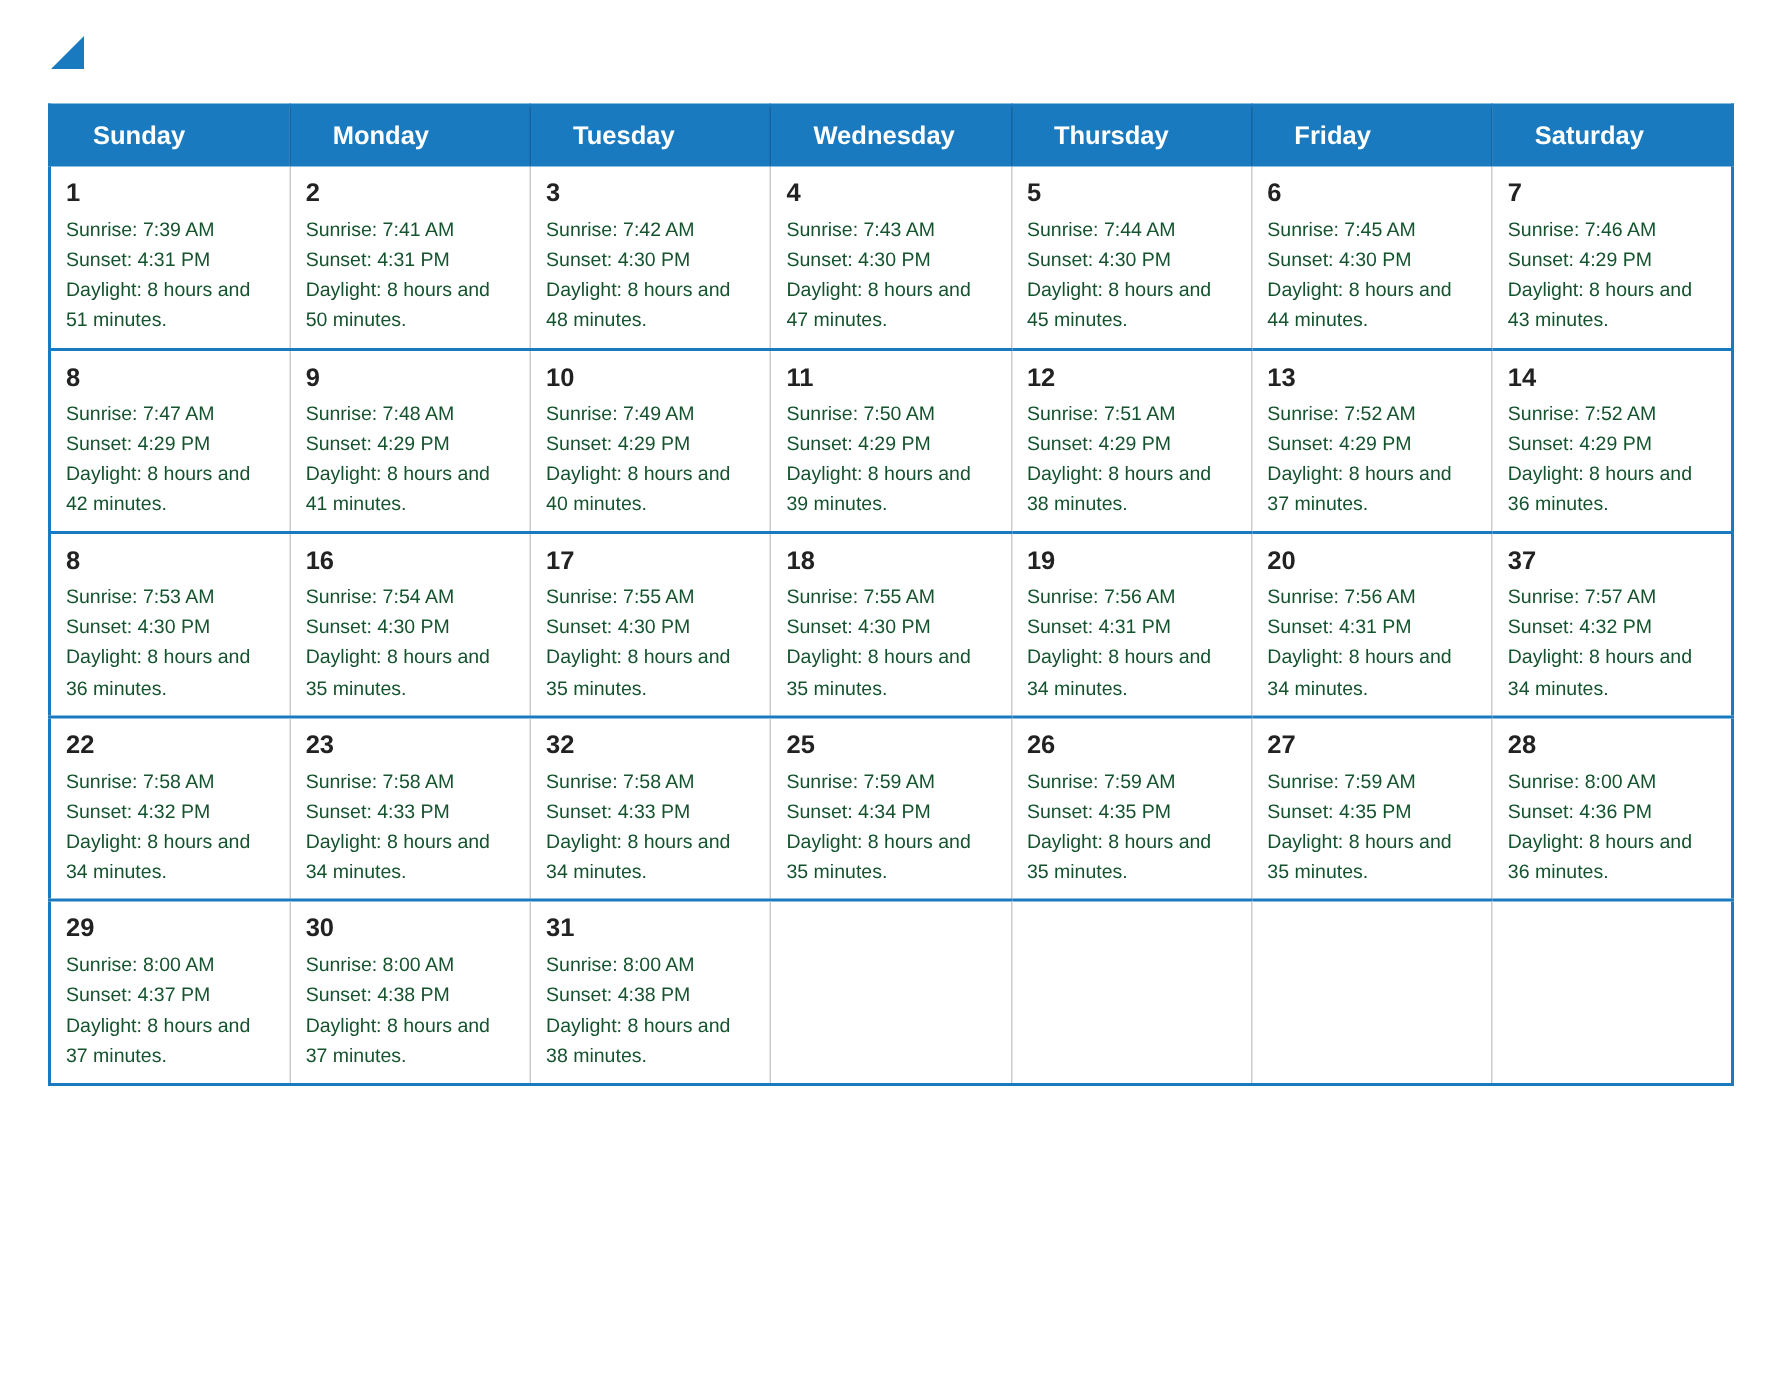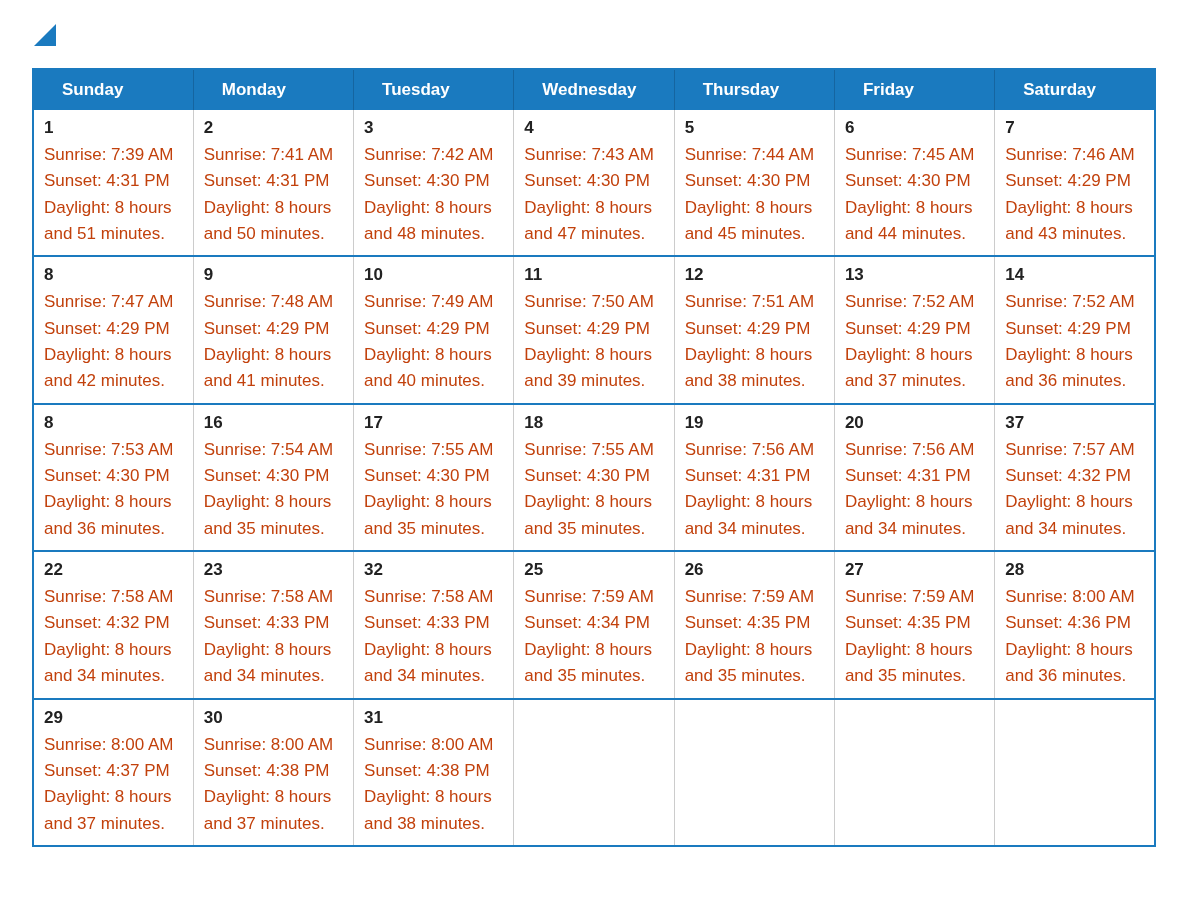--- a/index.html
+++ b/index.html
@@ -82,23 +82,23 @@
       border-bottom: none;
       margin-left: 44px;
     }
     .day-number {
       font-size: 17px;
       font-weight: bold;
       display: block;
       margin-bottom: 4px;
     }
     .day-info {
-      font-size: 17px;
+      font-size: 13px;
       line-height: 1.55;
-      color: #c2410c;
+      color: #14532d;
     }
     .empty-cell {
       background: #fff;
     }
   </style>
 </head>
 <body>
 
 <div class="header-row">
   <div class="logo">

